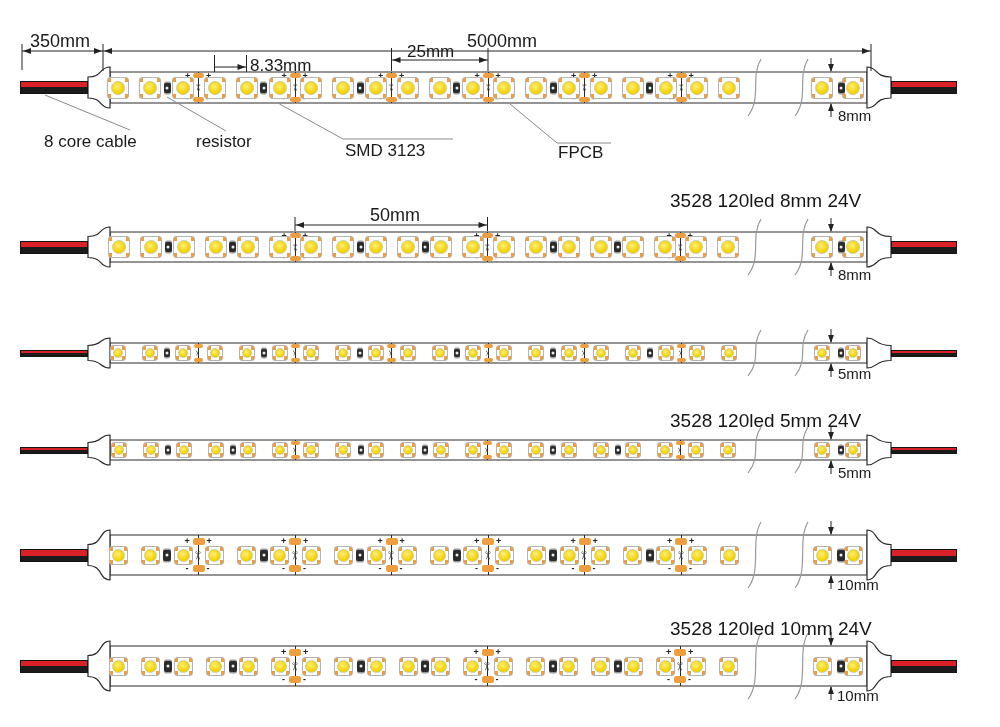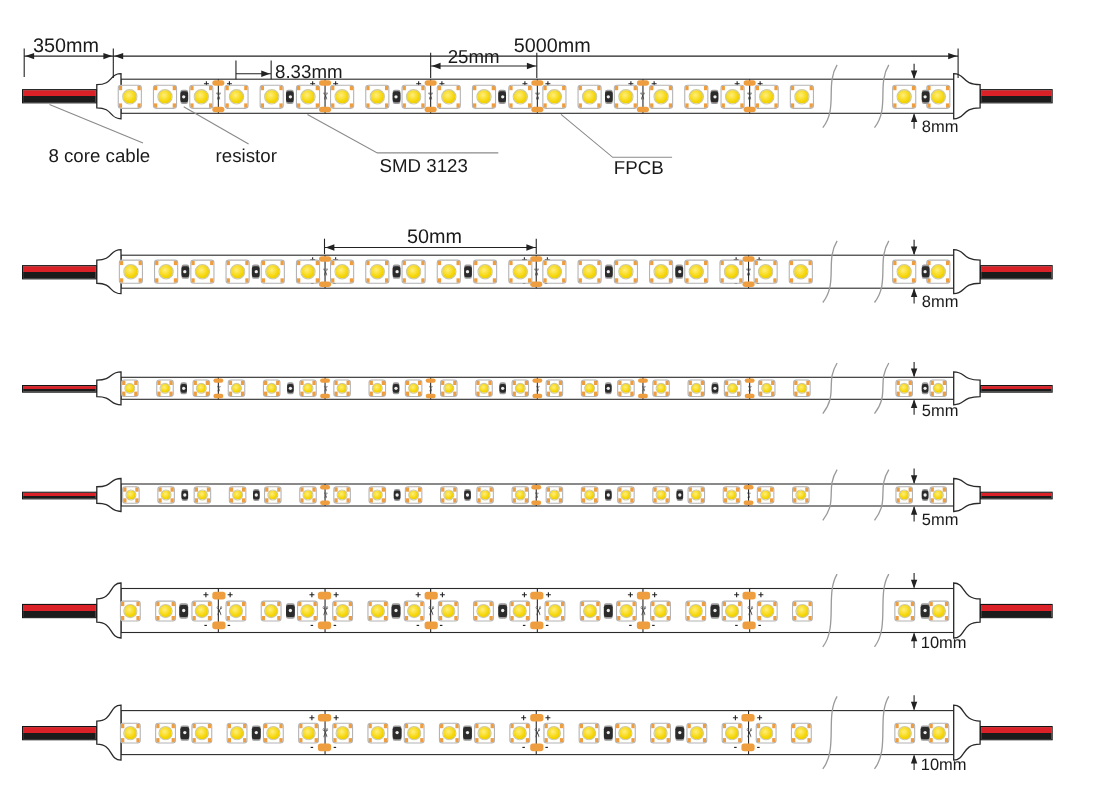--- a/index.html
+++ b/index.html
@@ -741,20 +741,23 @@
       </div>
       <div class="part res" style="left: 164px; top: 660.5px; width: 8px; height: 11px;"></div>
       <div class="part res" style="left: 228.5px; top: 660.5px; width: 8px; height: 11px;"></div>
       <div class="part res" style="left: 356.5px; top: 660.5px; width: 8px; height: 11px;"></div>
       <div class="part res" style="left: 421px; top: 660.5px; width: 8px; height: 11px;"></div>
       <div class="part res" style="left: 549px; top: 660.5px; width: 8px; height: 11px;"></div>
       <div class="part res" style="left: 613.5px; top: 660.5px; width: 8px; height: 11px;"></div>
       <div class="part res" style="left: 837px; top: 660.5px; width: 8px; height: 11px;"></div>
     </div>
 
+  <div class="t title" style="left:670px;top:191px">3528 120led 8mm 24V</div>
+  <div class="t title" style="left:670px;top:411px">3528 120led 5mm 24V</div>
+  <div class="t title" style="left:670px;top:619px">3528 120led 10mm 24V</div>
 
   <div class="t wl" style="left:838px;top:108px">8mm</div>
   <div class="t wl" style="left:838px;top:267px">8mm</div>
   <div class="t wl" style="left:838px;top:366px">5mm</div>
   <div class="t wl" style="left:838px;top:465px">5mm</div>
   <div class="t wl" style="left:837px;top:577px">10mm</div>
   <div class="t wl" style="left:837px;top:688px">10mm</div>
 
   <div class="t fs18" style="left:30px;top:32px">350mm</div>
   <div class="t fs18" style="left:467px;top:32px">5000mm</div>

